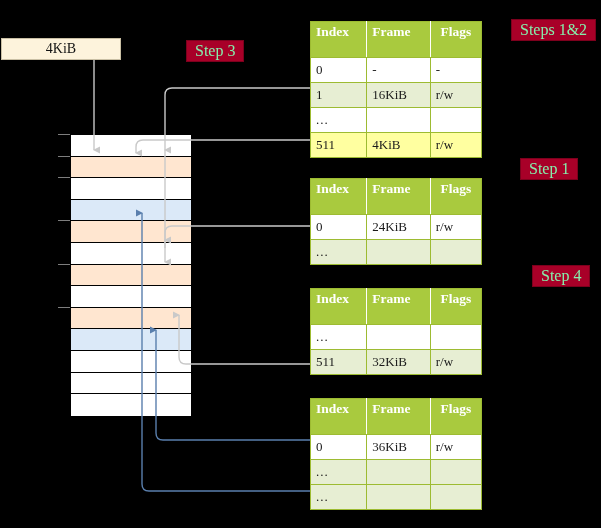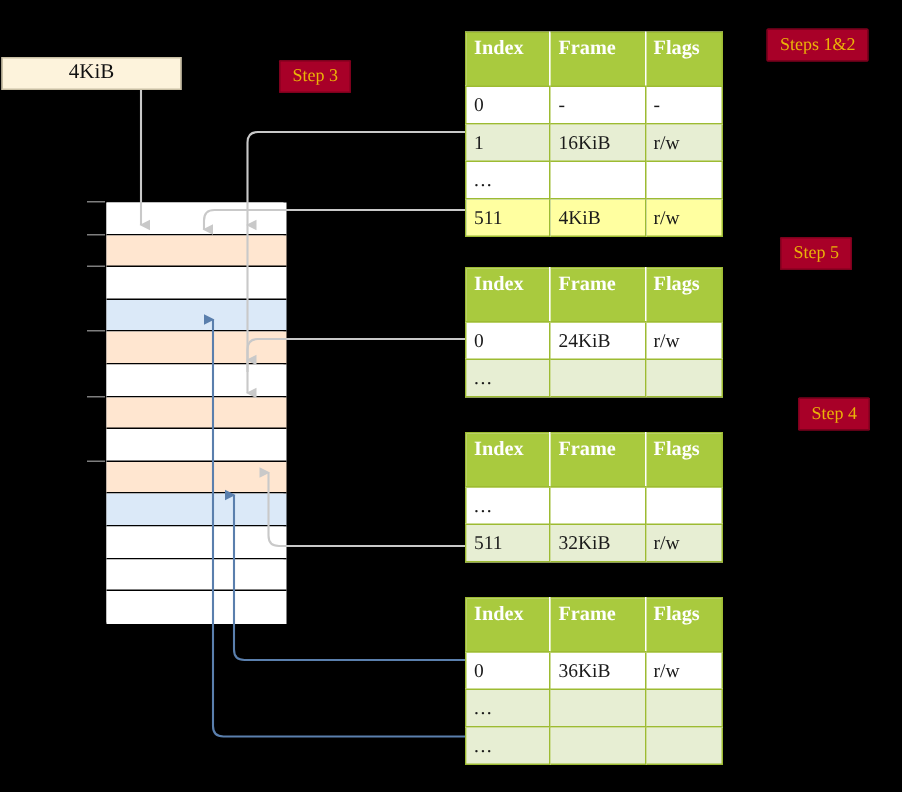--- a/index.html
+++ b/index.html
@@ -13,23 +13,23 @@
   #stage {
     position: relative;
     width: 601px; height: 528px;
     background: #000000;
   }
 
   
   .step-badge {
     position: absolute;
     background: #a80028;
-    color: #eab308;
+    color: #86efac;
     font-family: "Liberation Serif", "DejaVu Serif", serif;
-    font-size: 12px;
+    font-size: 16px;
     line-height: 17px;
     padding: 2px 9px 3px 9px;
     white-space: nowrap;
     border-radius: 1px;
     text-align: center;
     box-shadow: 0 0 0 1px #7d001d inset;
   }
 
   
   .kib-box {
@@ -58,21 +58,21 @@
     background: #a9ca3e;
     color: #ffffff;
     font-weight: bold;
     text-align: left;
     padding: 2px 5px 17px 5px;
     border-right: 1px solid #ffffff;
     border-bottom: 1px solid #9dbb32;
     font-size: 13.5px;
     height: 23px;
   }
-  .ptable th:last-child { border-right: none; }
+  .ptable th:last-child { border-right: none; text-align: center; }
   .ptable td {
     padding: 2px 5px 3px 5px;
     border-right: 1px solid #9dbb32;
     border-bottom: 1px solid #9dbb32;
     height: 25px;
     vertical-align: middle;
     white-space: nowrap;
     overflow: hidden;
   }
   .ptable td:last-child { border-right: none; }
@@ -120,21 +120,21 @@
 <div id="stage">
 
   <div class="kib-box" id="kib-box" style="left:1px; top:38px; width:120px; height:22px;">
     <span>4KiB</span>
   </div>
 
   <div class="step-badge" style="left:186px; top:40px;">Step 3</div>
 
   <div class="step-badge" style="left:511px; top:19px;">Steps 1&amp;2</div>
 
-  <div class="step-badge" style="left:520px; top:158px;">Step 5</div>
+  <div class="step-badge" style="left:520px; top:158px;">Step 1</div>
 
   <div class="step-badge" style="left:532px; top:265px;">Step 4</div>
 
   <div id="memcol">
       <div class="memrow" style="top: 0px; height: 21.6px;"></div>
       <div class="memrow used" style="top: 21.6px; height: 21.6px;"></div>
       <div class="memrow" style="top: 43.2px; height: 21.6px;"></div>
       <div class="memrow mapped" style="top: 64.8px; height: 21.6px;"></div>
       <div class="memrow used" style="top: 86.4px; height: 21.6px;"></div>
       <div class="memrow" style="top: 108px; height: 21.6px;"></div>

